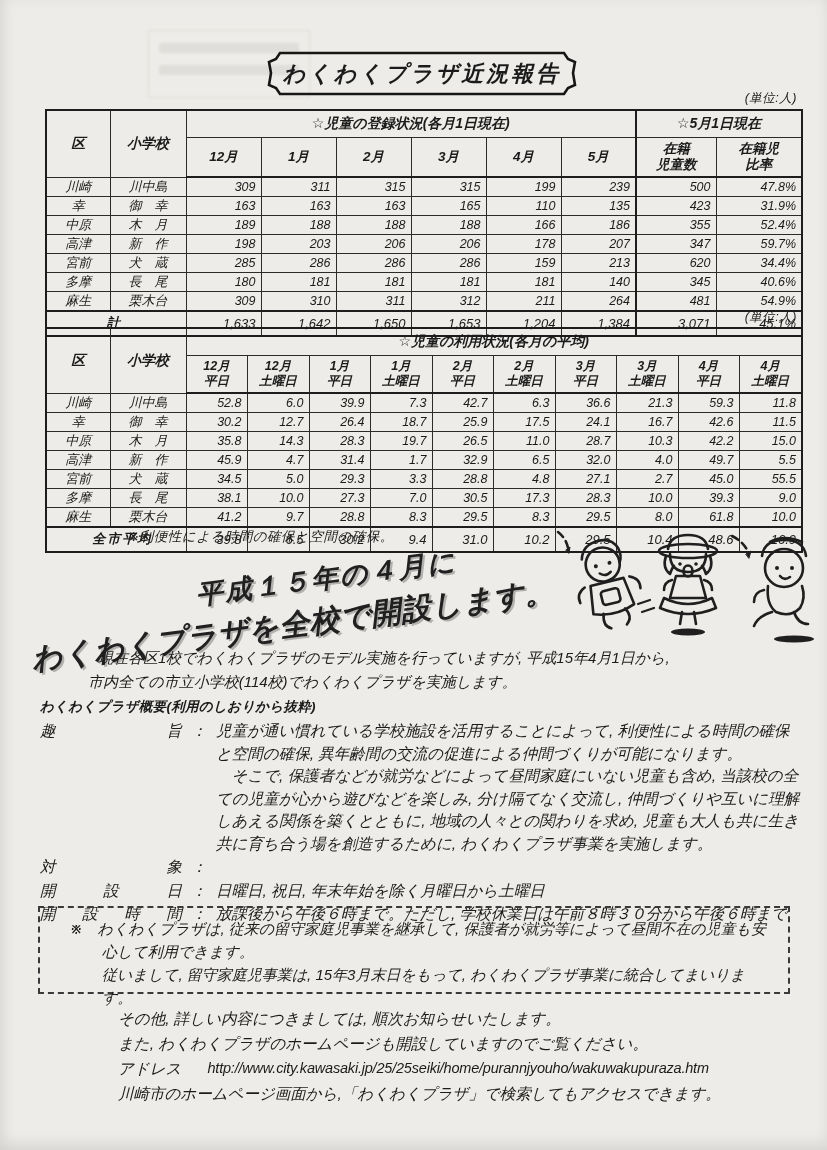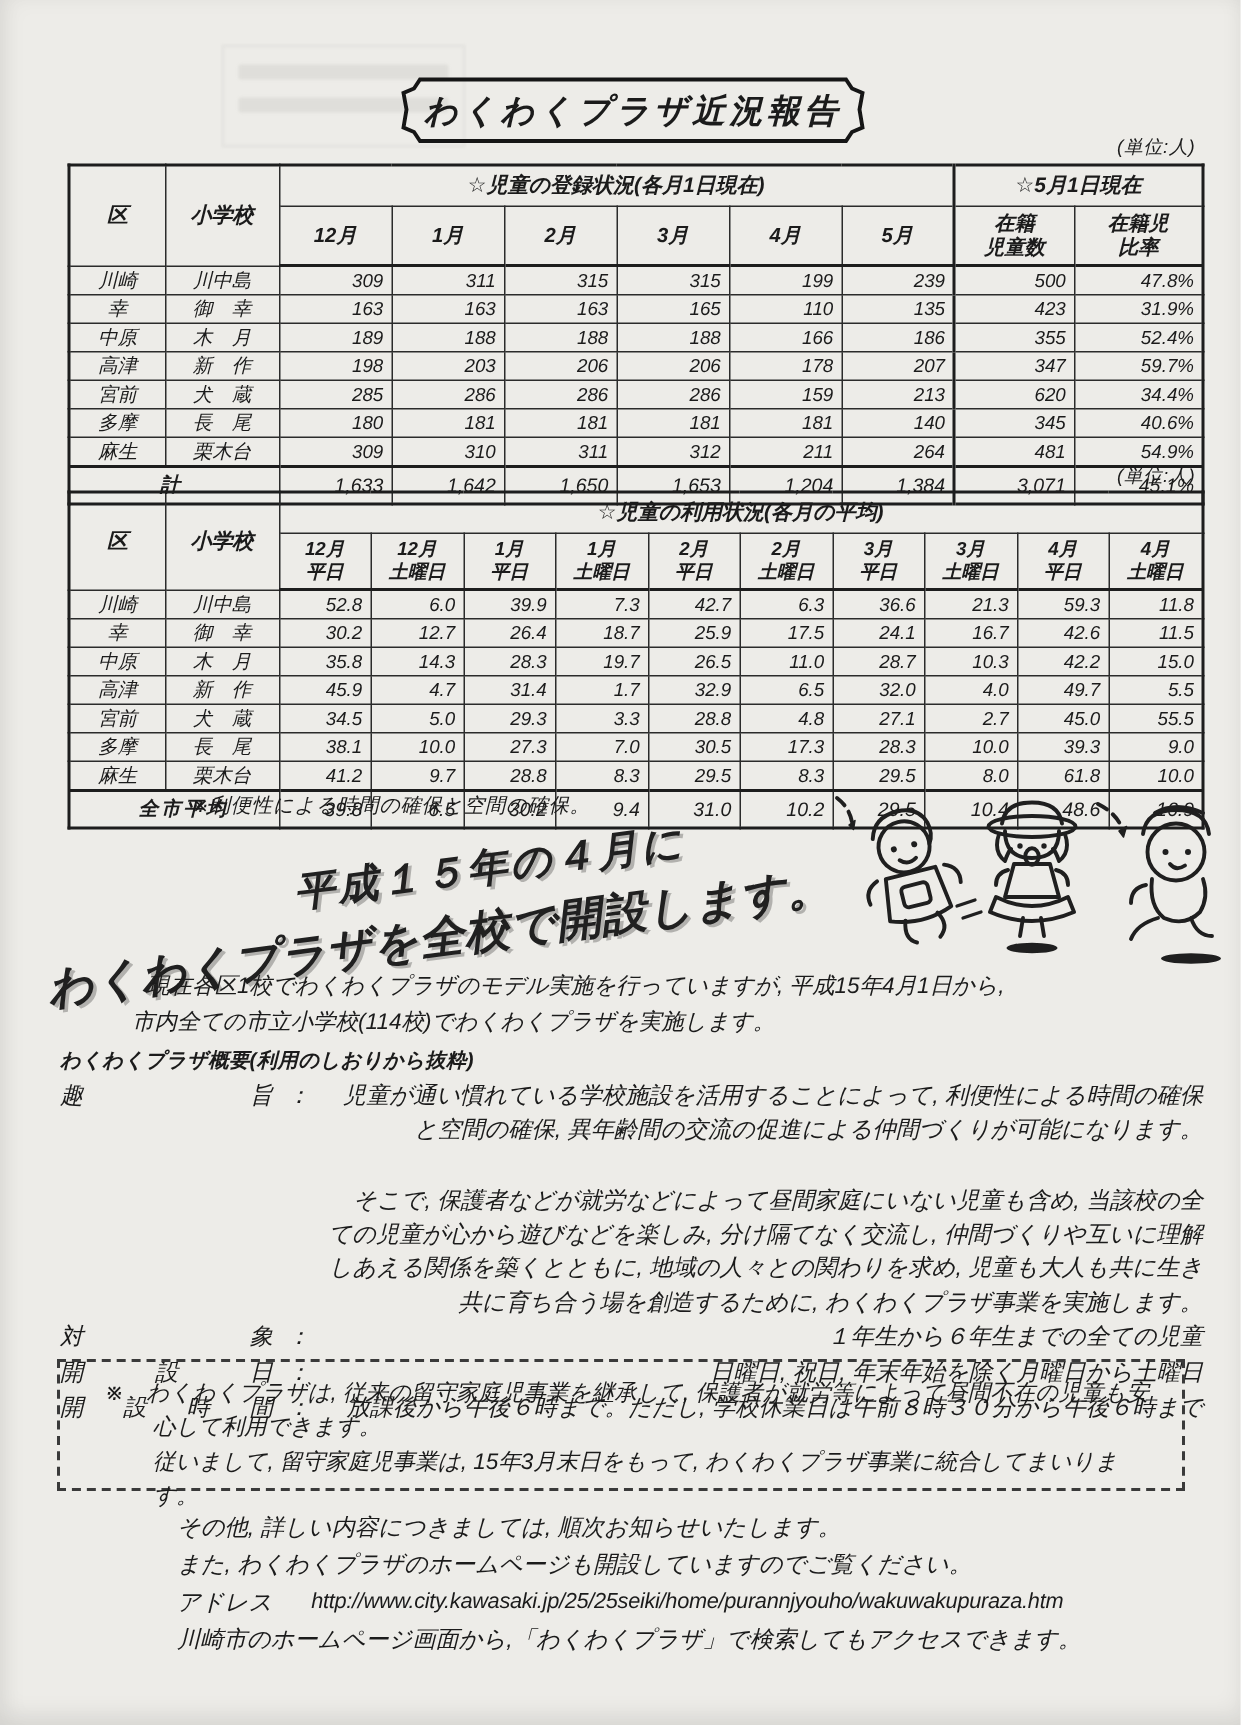--- a/index.html
+++ b/index.html
@@ -68,23 +68,23 @@
 
   .intro{position:absolute;left:88px;top:646px;width:710px;font-size:15px;line-height:24px;}
   .intro .first{text-indent:10px;}
 
   .overview{position:absolute;left:40px;top:698px;width:762px;}
   .ov-heading{font-size:13.5px;font-weight:bold;margin-bottom:4px;letter-spacing:0.3px;}
   .ov-item{display:flex;align-items:flex-start;margin-bottom:1px;}
   .ov-label{width:142px;flex:0 0 142px;display:flex;justify-content:space-between;
     font-size:15.5px;line-height:22.5px;}
   .ov-colon{width:34px;flex:0 0 34px;text-align:center;font-size:15.5px;line-height:22.5px;}
-  .ov-text{flex:1;font-size:15.5px;line-height:22.5px;text-align:right;}
+  .ov-text{flex:1;font-size:15.5px;line-height:22.5px;}
   .ov-text p{margin:0;}
-  .ov-text p + p{text-indent:1em;margin-top:25px;}
+  .ov-text p + p{text-indent:1em;}
 
   .notice{
     position:absolute;left:38px;top:906px;width:752px;height:88px;
     border:2px dashed #3a3a3a;box-sizing:border-box;
     padding:9px 14px 0 30px;font-size:15px;line-height:23px;
   }
   .notice p{margin:0;padding-left:32px;}
   .notice p.n1{text-indent:-32px;}
 
   .footer{position:absolute;left:118px;top:1006px;width:690px;font-size:15.5px;line-height:25px;}
@@ -483,23 +483,20 @@
             <p>児童が通い慣れている学校施設を活用することによって, 利便性による時間の確保と空間の確保, 異年齢間の交流の促進による仲間づくりが可能になります。</p>
             <p>そこで, 保護者などが就労などによって昼間家庭にいない児童も含め, 当該校の全ての児童が心から遊びなどを楽しみ, 分け隔てなく交流し, 仲間づくりや互いに理解しあえる関係を築くとともに, 地域の人々との関わりを求め, 児童も大人も共に生き共に育ち合う場を創造するために, わくわくプラザ事業を実施します。</p>
           </div>
         </div>
         <div class="ov-item">
           <div class="ov-label">
             <span>対</span>
             <span>象</span>
           </div>
           <div class="ov-colon">：</div>
-          <div class="ov-text">
-            <p>１年生から６年生までの全ての児童</p>
-          </div>
         </div>
         <div class="ov-item">
           <div class="ov-label">
             <span>開</span>
             <span>設</span>
             <span>日</span>
           </div>
           <div class="ov-colon">：</div>
           <div class="ov-text">
             <p>日曜日, 祝日, 年末年始を除く月曜日から土曜日</p>

